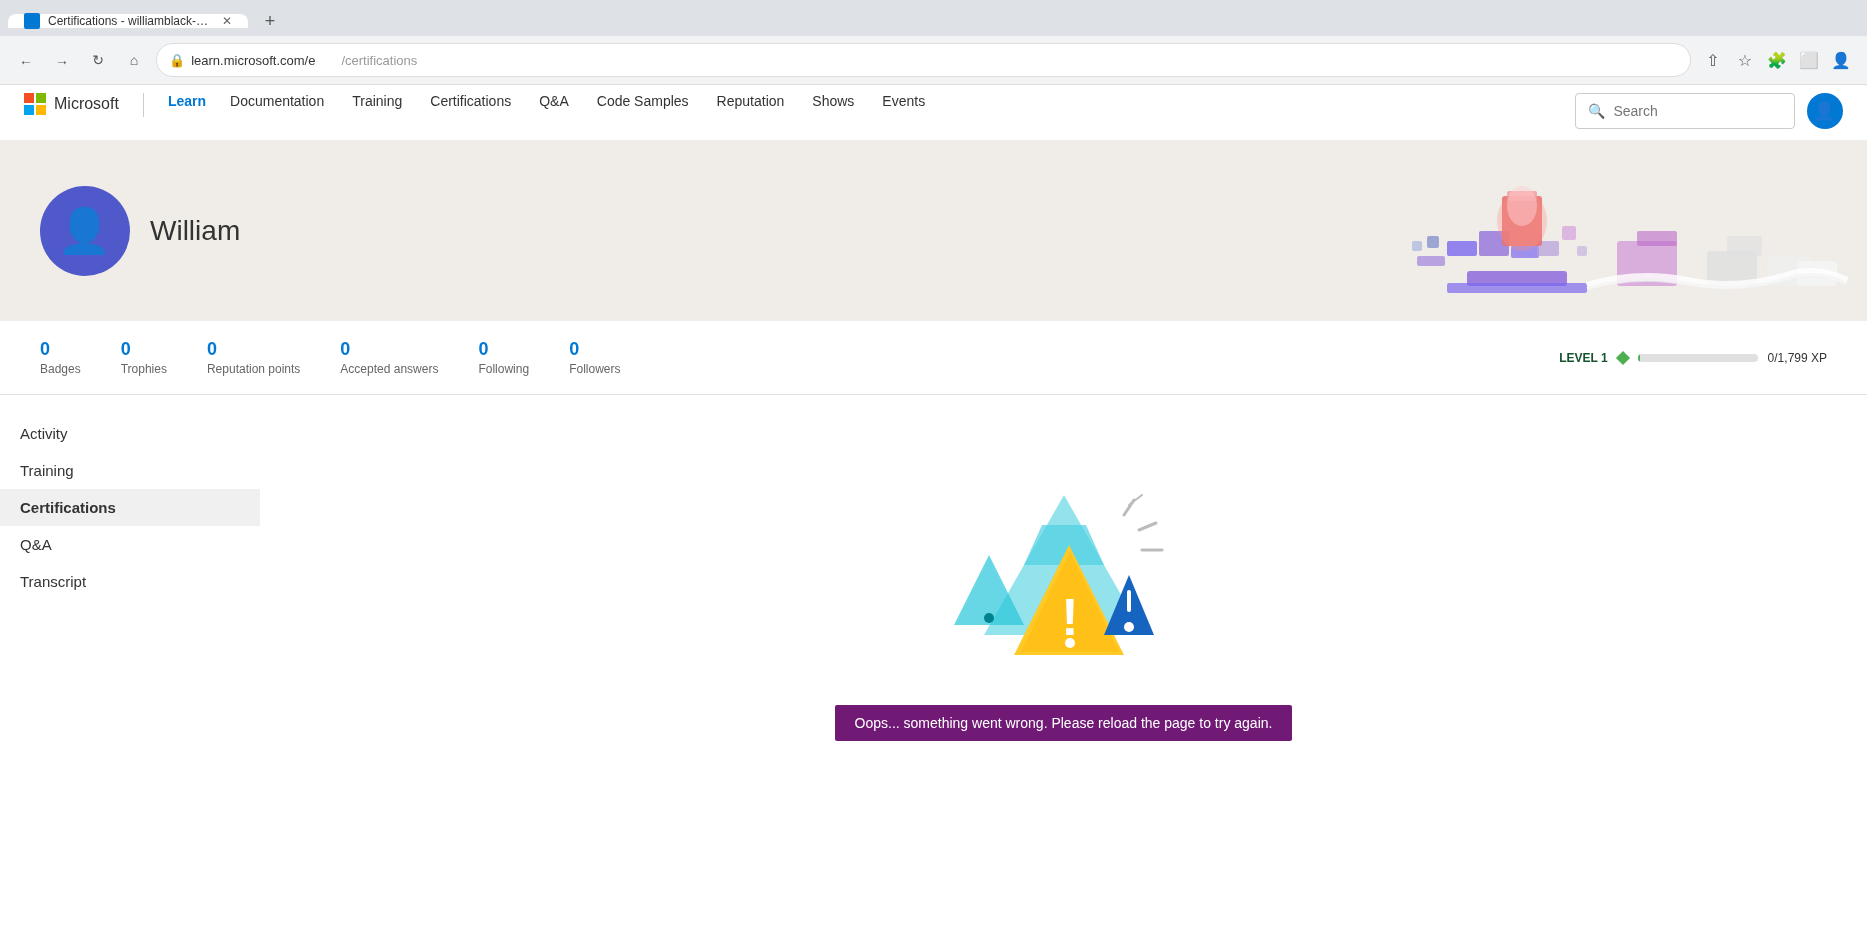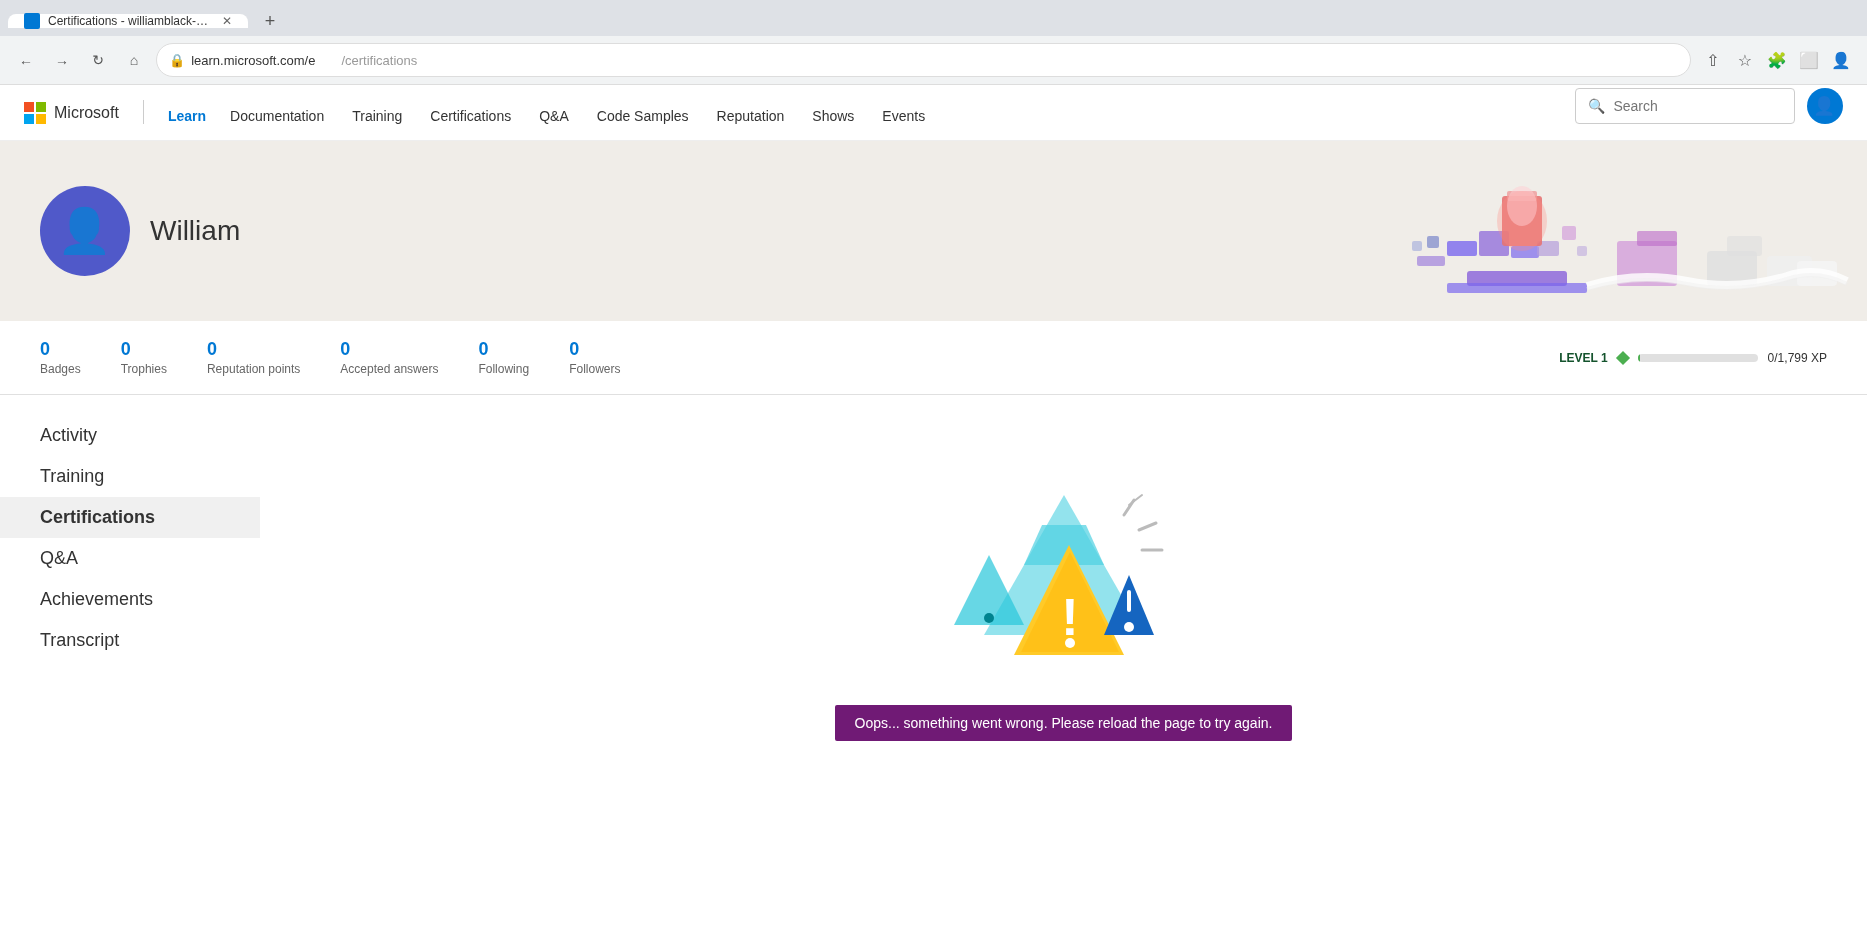--- a/index.html
+++ b/index.html
@@ -105,22 +105,22 @@
     }
 
     
     .page-wrapper {
       background: #fff;
     }
 
     
     .top-nav {
       display: flex;
-      align-items: flex-end;
-      padding: 16px 24px;
+      align-items: flex-start;
+      padding: 8px 24px;
       height: 56px;
       border-bottom: 1px solid #eee;
       gap: 24px;
     }
     .ms-logo {
       display: flex;
       align-items: center;
       gap: 8px;
     }
     .ms-squares {
@@ -304,22 +304,22 @@
 
     
     .sidebar {
       width: 260px;
       flex-shrink: 0;
       padding: 20px 0;
       border-right: none;
     }
     .sidebar-nav-item {
       display: block;
-      padding: 10px 40px;
-      font-size: 18px;
+      padding: 10px 20px;
+      font-size: 15px;
       color: #333;
       cursor: pointer;
       text-decoration: none;
       border-radius: 0;
     }
     .sidebar-nav-item.active {
       font-weight: 700;
       background: #f0f0f0;
     }
 
@@ -500,21 +500,20 @@
     </div>
   </div>
 
   <div class="main-content">
 
     <div class="sidebar">
       <a class="sidebar-nav-item">Activity</a>
       <a class="sidebar-nav-item">Training</a>
       <a class="sidebar-nav-item active">Certifications</a>
       <a class="sidebar-nav-item">Q&amp;A</a>
-      <a class="sidebar-nav-item">Achievements</a>
       <a class="sidebar-nav-item">Transcript</a>
     </div>
 
     <div class="content-area">
 
       <div class="error-illustration">
         <svg class="warning-svg" viewBox="0 0 280 240" xmlns="http://www.w3.org/2000/svg">
 
           <polygon points="60,200 140,60 220,200" fill="#80deea" opacity="0.85"></polygon>
           <circle cx="140" cy="178" r="8" fill="#00acc1"></circle>

